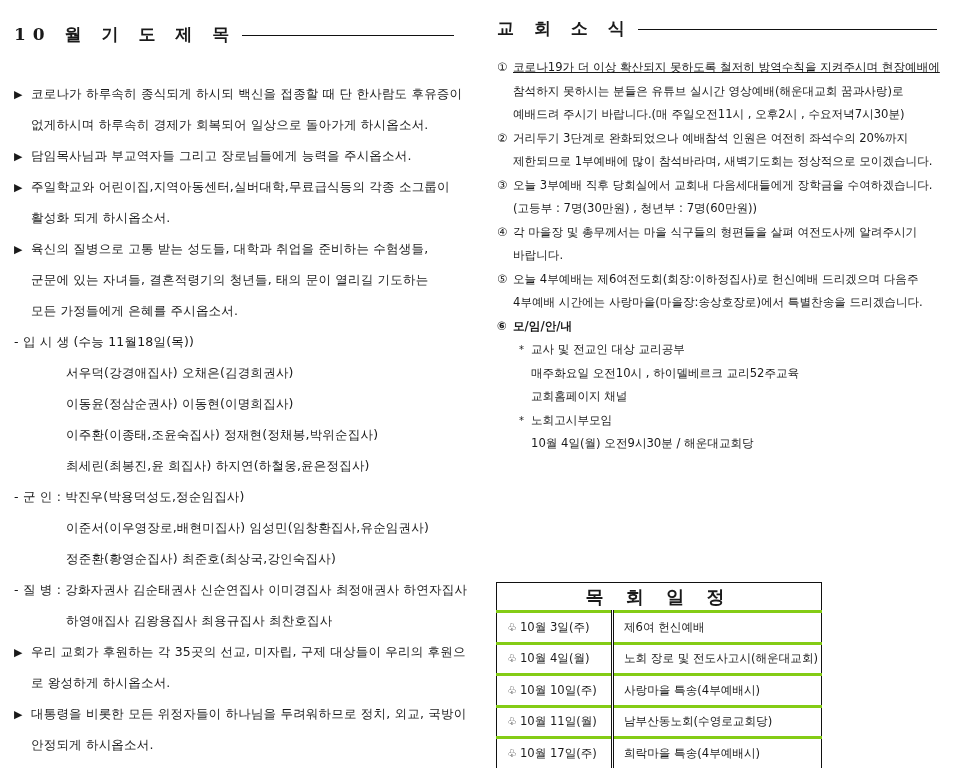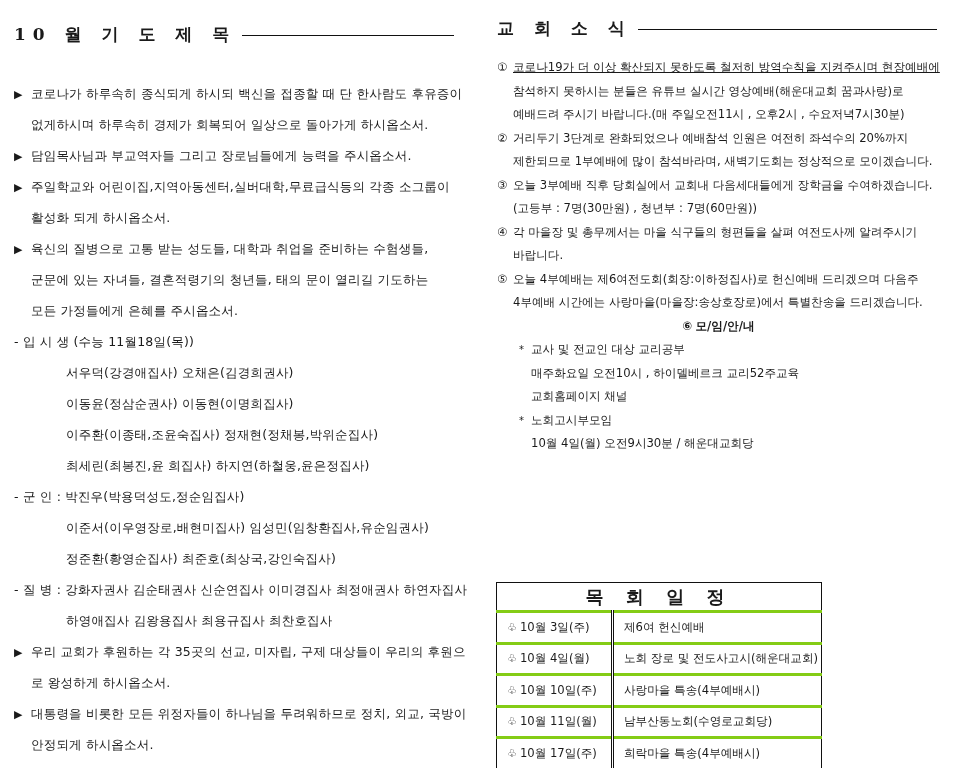--- a/index.html
+++ b/index.html
@@ -27,21 +27,21 @@
   .cont { padding-left:17px; }
   .sub { padding-left:52px; }
   .dash { padding-left:0; }
 
   
   .news { margin-top:0; }
   .nline { height:23.5px; line-height:23.5px; white-space:nowrap; font-size:11.6px; }
   .num { display:inline-block; width:16px; }
   .ncont { padding-left:16px; }
   .u { text-decoration:underline; }
-  .b { font-weight:bold;text-align:center; }
+  .b { font-weight:bold; }
   .star-item { padding-left:22px; }
   .star { display:inline-block; width:12px; font-size:10px; }
   .star-cont { padding-left:34px; }
 
   
   .schedule {
     position:absolute; left:496px; top:582px; width:326px;
     border-collapse:collapse; border:1.5px solid #111;
     font-size:11.6px;
   }

